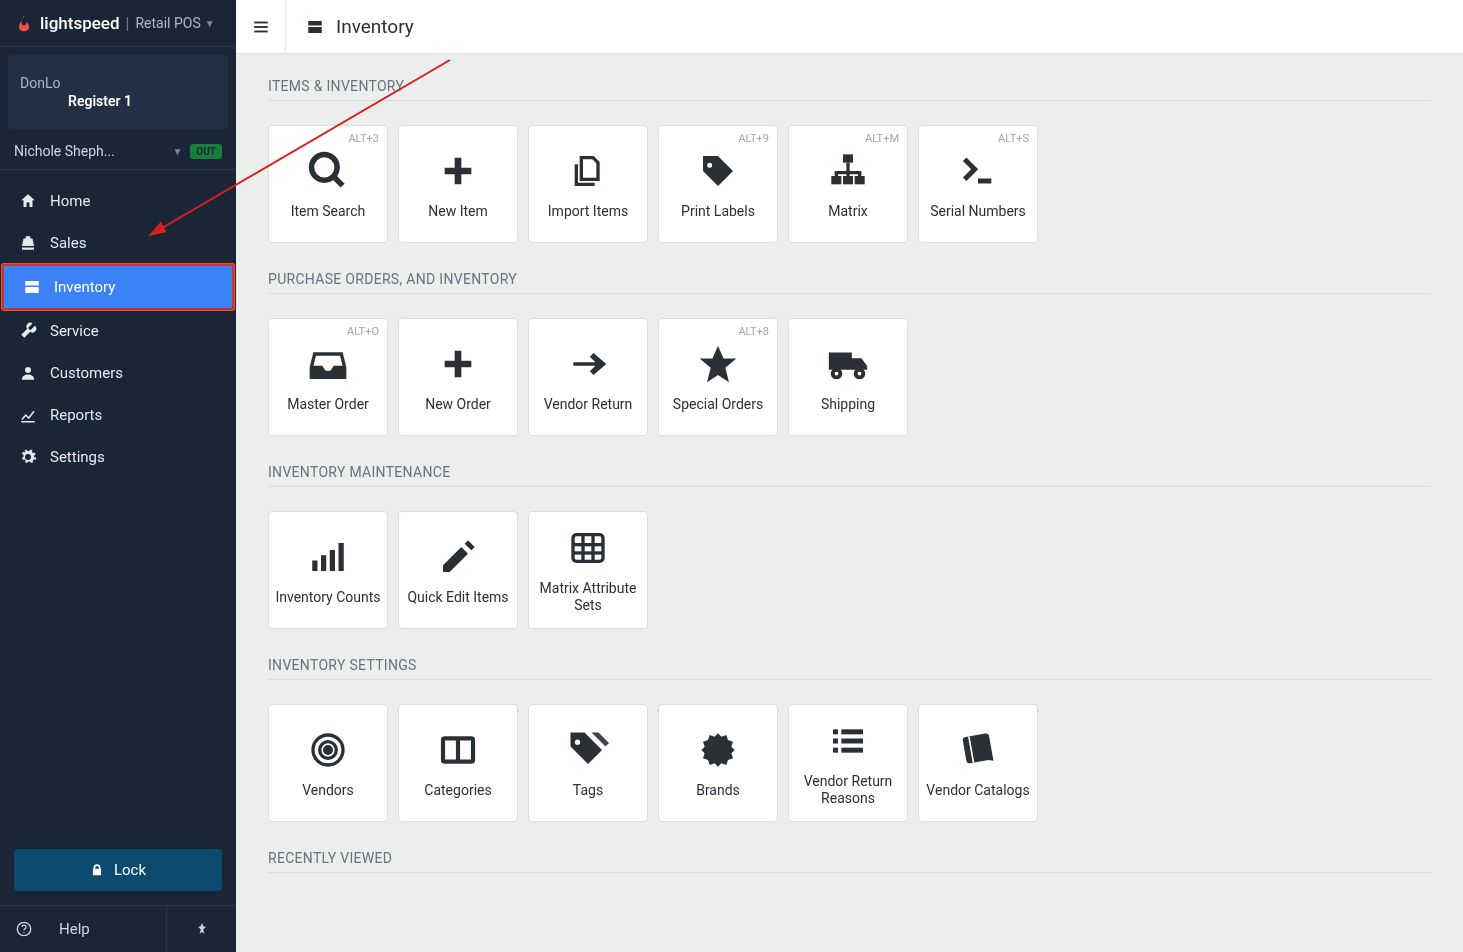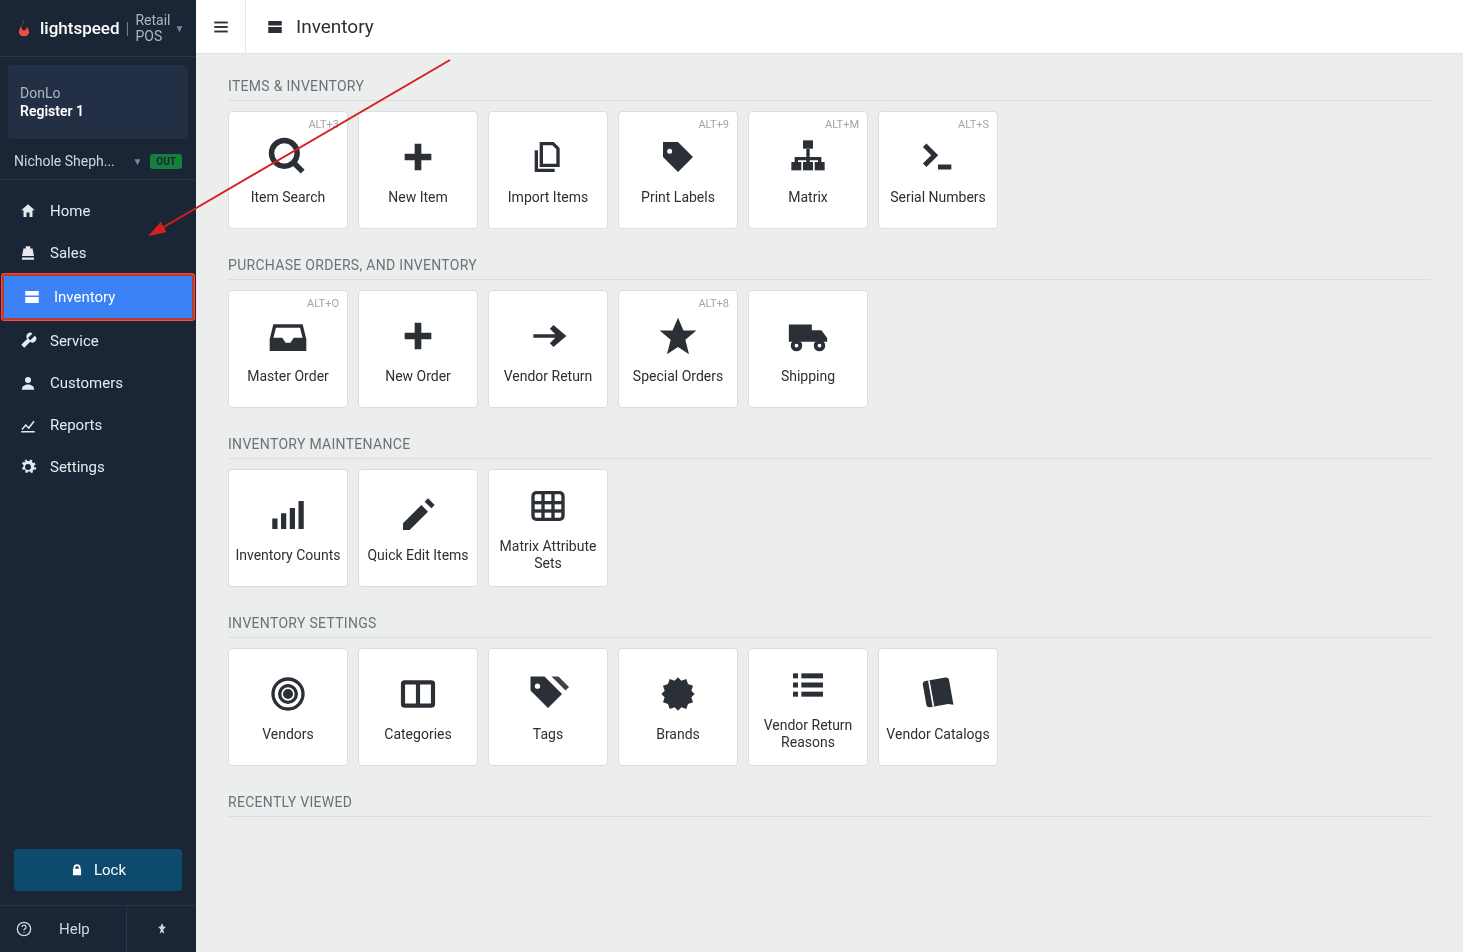--- a/index.html
+++ b/index.html
@@ -9,21 +9,21 @@
     color: #333;
     width: 1463px;
     height: 952px;
     overflow: hidden;
     position: relative;
   }
   .app { display: flex; height: 100%; }
 
   
   .sidebar {
-    width: 196px;
+    width: 236px;
     background: #1a2536;
     color: #cfd6e0;
     display: flex;
     flex-direction: column;
     flex-shrink: 0;
   }
   .brand {
     display: flex;
     align-items: center;
     padding: 12px 14px;
@@ -35,21 +35,21 @@
   .brand .retail { color: #aeb6c2; font-size: 14px; }
   .brand .caret { margin-left: 4px; color: #7a8599; font-size: 10px; }
 
   .store-block {
     background: #232f44;
     margin: 8px;
     border-radius: 4px;
     padding: 20px 12px;
   }
   .store-block .line1 { color: #aeb6c2; font-size: 14px; }
-  .store-block .line2 { color: #fff; font-weight: 600; font-size: 14px; margin-top: 2px; }
+  .store-block .line2 { color: #fff; font-weight: 600; font-size: 14px; margin-top: 2px; margin-left: 48px; }
 
   .user-row {
     display: flex;
     align-items: center;
     padding: 6px 14px 10px 14px;
     border-bottom: 1px solid #2a3548;
   }
   .user-row .uname { color: #cfd6e0; font-size: 14px; flex: 1; }
   .user-row .ucaret { color: #7a8599; font-size: 10px; margin-left: 6px; }
   .user-row .badge-out {
@@ -153,21 +153,21 @@
 
   .content {
     flex: 1;
     padding: 24px 32px;
     overflow: auto;
   }
   .section-title {
     font-size: 14px;
     color: #6c727c;
     letter-spacing: 0.3px;
-    margin-bottom: 10px;
+    margin-bottom: 24px;
     border-bottom: 1px solid #dcdde0;
     padding-bottom: 6px;
   }
   .tile-row {
     display: flex;
     gap: 10px;
     margin-bottom: 28px;
     flex-wrap: wrap;
   }
   .tile {

